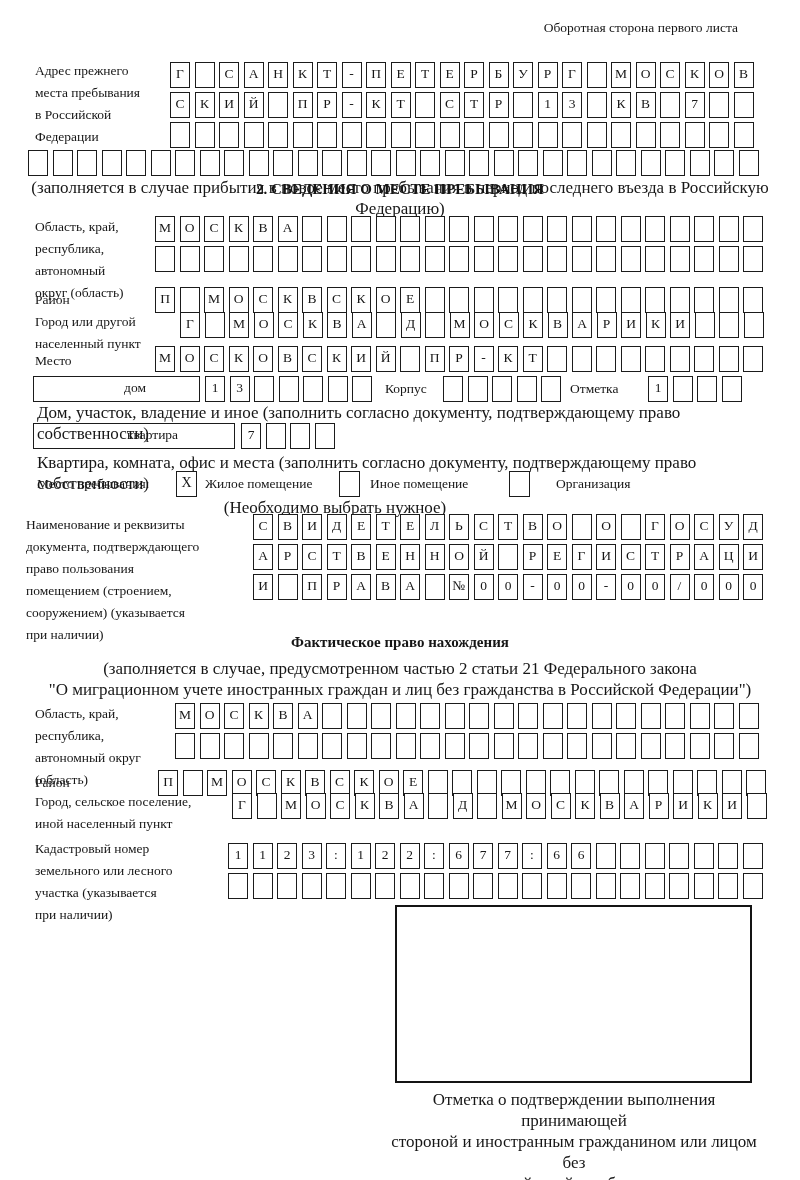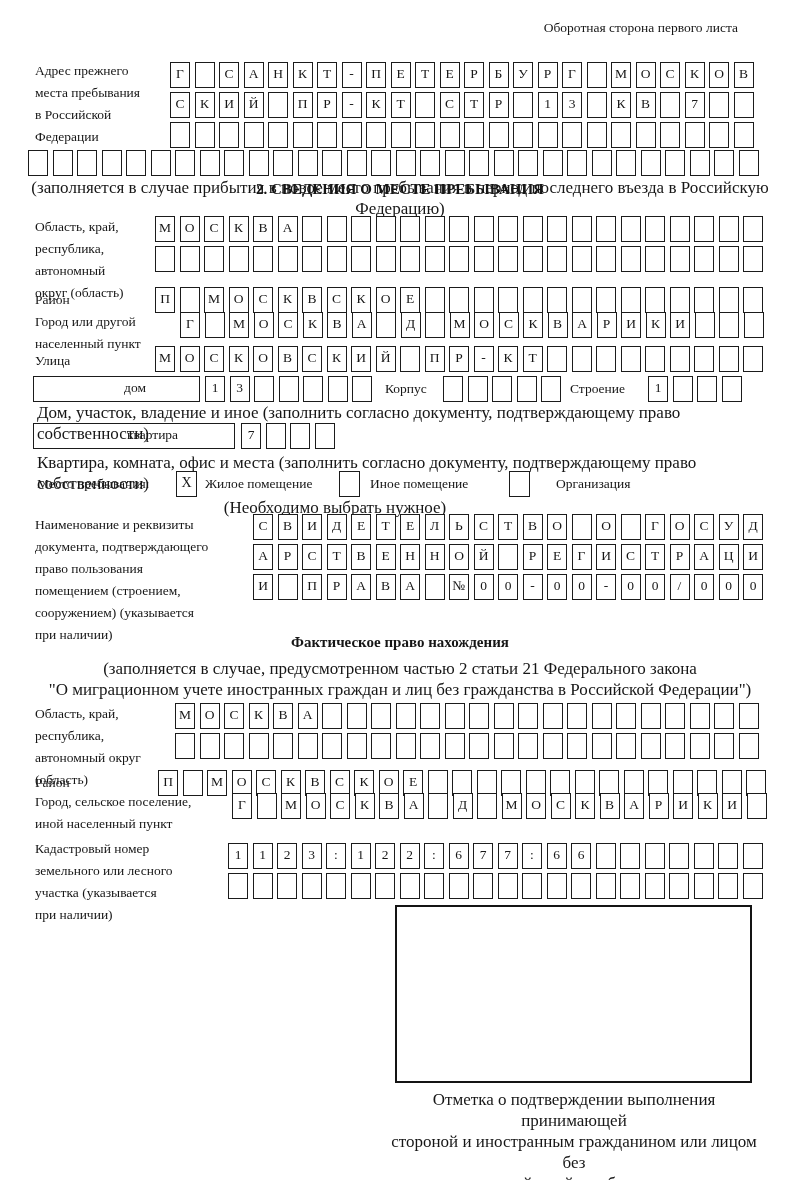--- a/index.html
+++ b/index.html
@@ -265,21 +265,21 @@
       <span class="cell">А</span>
       <span class="cell">Р</span>
       <span class="cell">И</span>
       <span class="cell">К</span>
       <span class="cell">И</span>
       <span class="cell">&nbsp;</span>
       <span class="cell">&nbsp;</span>
       <span class="cell">&nbsp;</span>
     </div>
 
-  <div class="abs lbl" style="top:350px;left:35px;">Улица</div>
+  <div class="abs lbl" style="top:350px;left:35px;">Место</div>
   <div class="abs cells" style="top:346px;left:155px;">
       <span class="cell">М</span>
       <span class="cell">О</span>
       <span class="cell">С</span>
       <span class="cell">К</span>
       <span class="cell">О</span>
       <span class="cell">В</span>
       <span class="cell">С</span>
       <span class="cell">К</span>
       <span class="cell">И</span>
@@ -312,21 +312,21 @@
       <span class="cell">&nbsp;</span>
     </div>
   <div class="abs lbl" style="top:378px;left:385px;">Корпус</div>
   <div class="abs cells" style="top:376px;left:443px;">
       <span class="cell">&nbsp;</span>
       <span class="cell">&nbsp;</span>
       <span class="cell">&nbsp;</span>
       <span class="cell">&nbsp;</span>
       <span class="cell">&nbsp;</span>
     </div>
-  <div class="abs lbl" style="top:378px;left:570px;">Строение</div>
+  <div class="abs lbl" style="top:378px;left:570px;">Отметка</div>
   <div class="abs cells" style="top:376px;left:648px;">
       <span class="cell">1</span>
       <span class="cell">&nbsp;</span>
       <span class="cell">&nbsp;</span>
       <span class="cell">&nbsp;</span>
     </div>
   <div class="abs wbox" style="top:423px;left:33px;width:202px;">квартира</div>
 
   <div class="abs cap" style="top:402px;left:37px;">Дом, участок, владение и иное (заполнить согласно документу, подтверждающему право собственности)</div>
   <div class="abs cells" style="top:423px;left:241px;">
@@ -339,21 +339,21 @@
 
   <div class="abs lbl" style="top:473px;left:37px;">Место пребывания:</div>
   <span class="abs chk" style="top:471px;left:176px;">X</span>
   <div class="abs lbl" style="top:473px;left:205px;">Жилое помещение</div>
   <span class="abs chk" style="top:471px;left:339px;"></span>
   <div class="abs lbl" style="top:473px;left:370px;">Иное помещение</div>
   <span class="abs chk" style="top:471px;left:509px;"></span>
   <div class="abs lbl" style="top:473px;left:556px;">Организация</div>
   <div class="abs cap" style="top:497px;left:0;width:670px;text-align:center;">(Необходимо выбрать нужное)</div>
 
-  <div class="abs lbl" style="top:514px;left:35px;width:218px;">Наименование и реквизиты
+  <div class="abs lbl" style="top:514px;left:26px;width:218px;">Наименование и реквизиты
 документа, подтверждающего
 право пользования
 помещением (строением,
 сооружением) (указывается
 при наличии)</div>
   <div class="abs cells" style="top:514px;left:253px;">
       <span class="cell">С</span>
       <span class="cell">В</span>
       <span class="cell">И</span>
       <span class="cell">Д</span>

